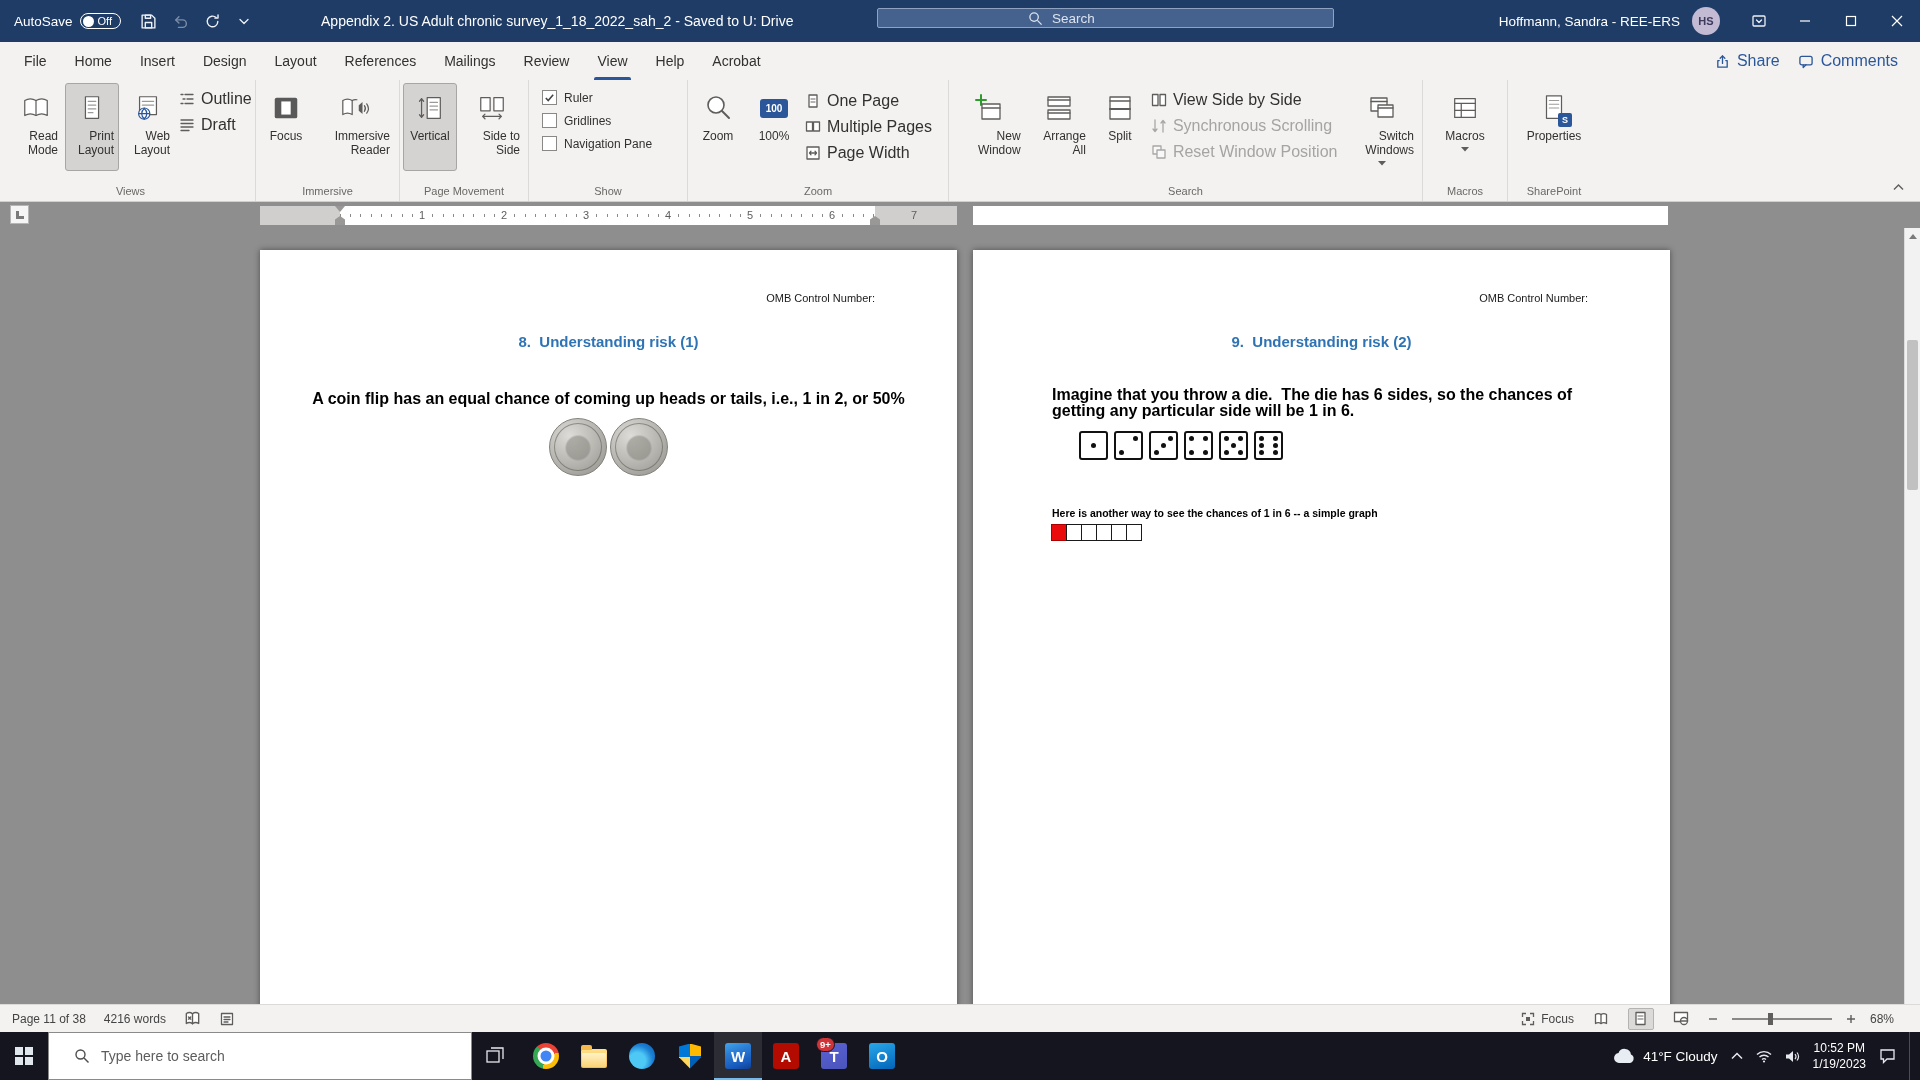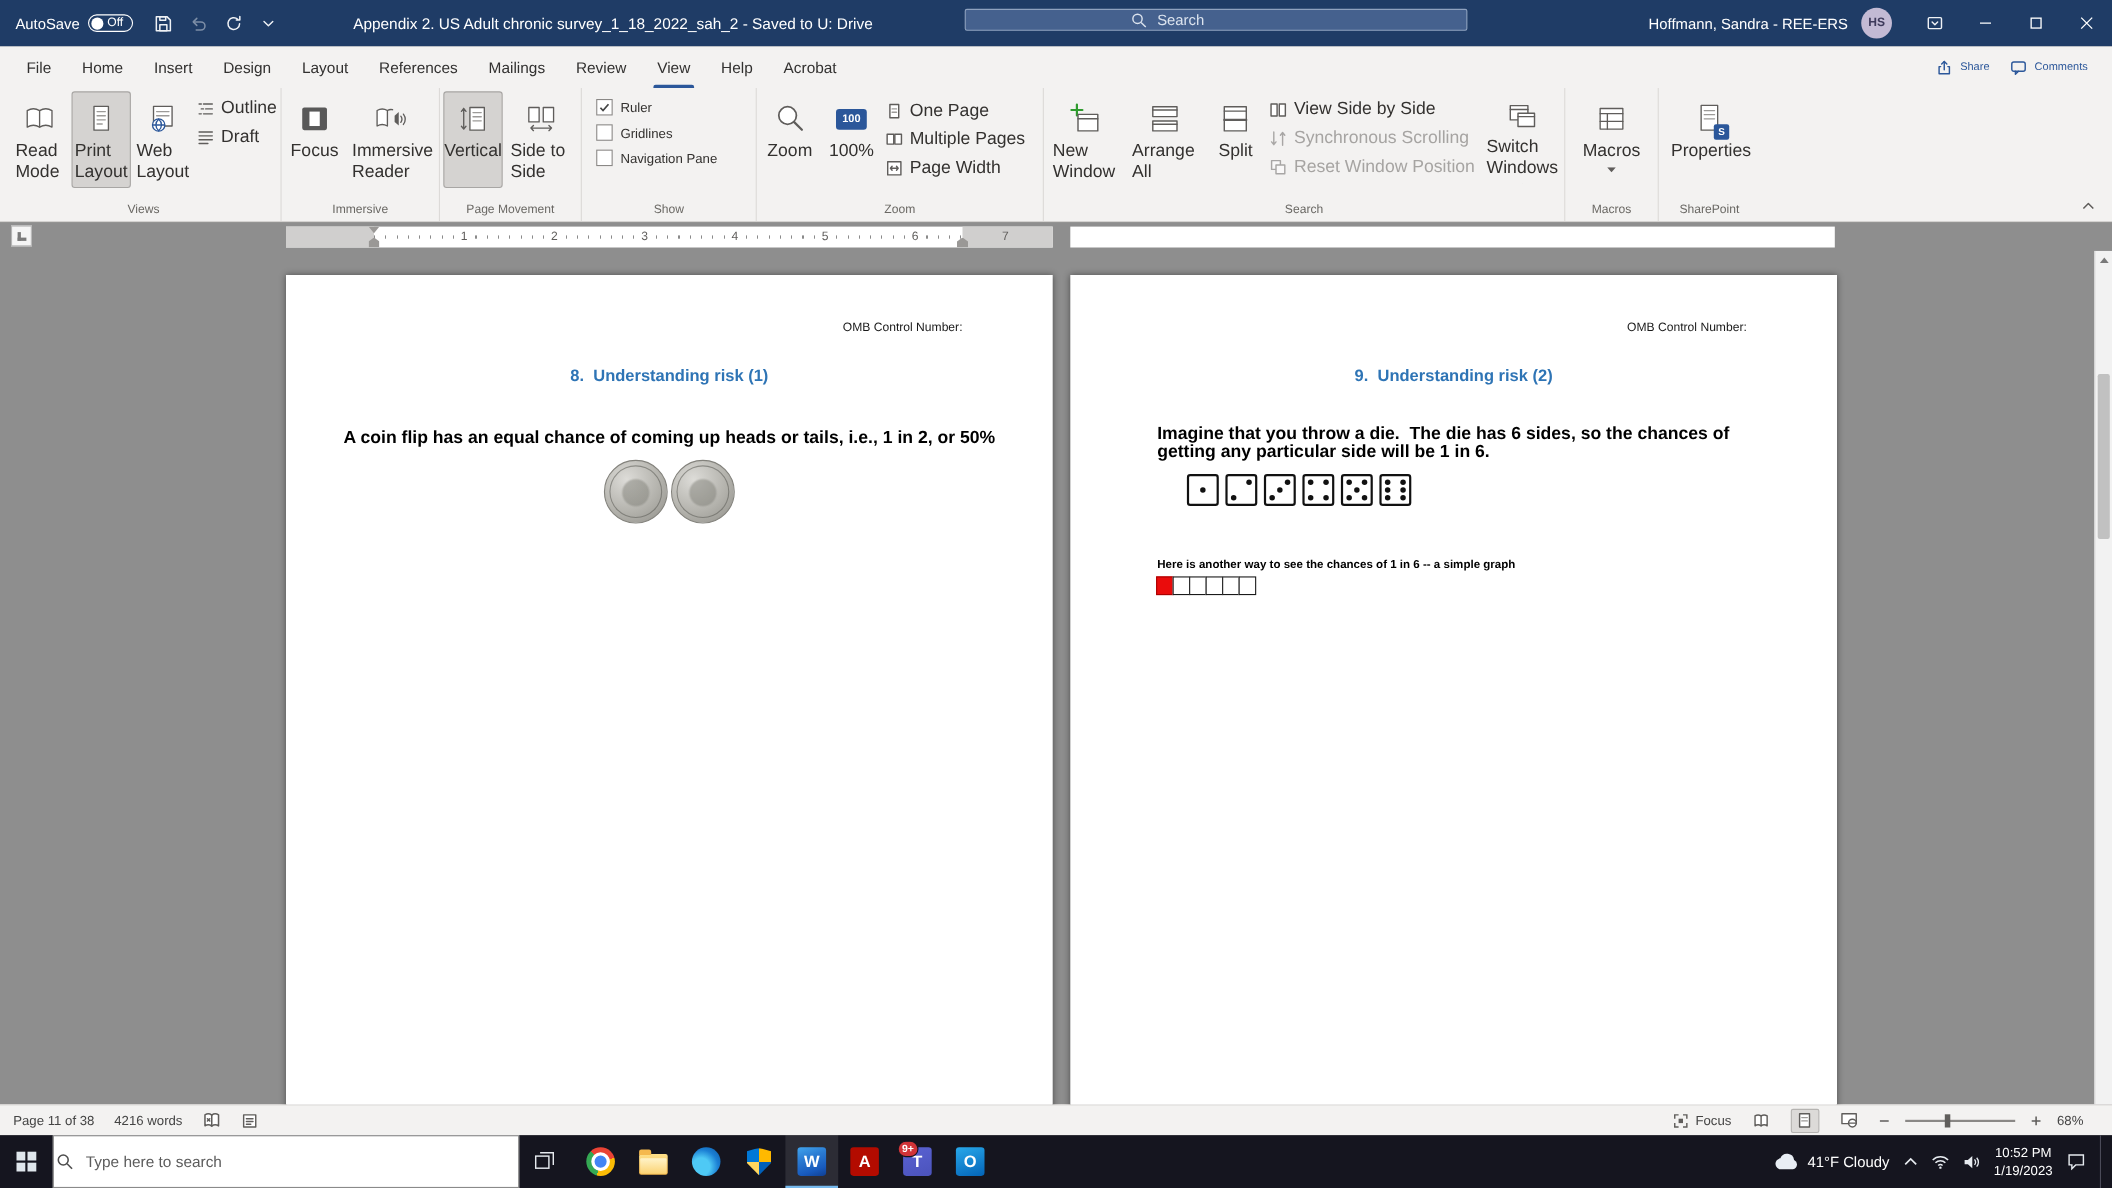--- a/index.html
+++ b/index.html
@@ -24,30 +24,30 @@
 .user-name{font-size:13.5px;margin-right:12px;white-space:nowrap}
 .avatar{width:28px;height:28px;border-radius:50%;background:#c3bad4;color:#3e3a5b;font-size:11px;font-weight:bold;display:flex;align-items:center;justify-content:center;margin-right:16px}
 .winbtn{width:46px;height:42px;display:flex;align-items:center;justify-content:center}
 
 
 .tabrow{height:38px;background:#f3f2f1;display:flex;align-items:stretch;padding:0 6px 0 10px}
 .rtabs{display:flex;align-items:stretch}
 .rtab{padding:0 14px;display:flex;align-items:center;font-size:14px;color:#323130;position:relative}
 .rtab.active::after{content:"";position:absolute;left:11px;right:11px;bottom:0;height:3px;background:#2b579a;border-radius:2px 2px 0 0}
 .tabrow-right{margin-left:auto;display:flex;align-items:center;gap:18px;padding-right:16px}
-.pill-btn{display:flex;align-items:center;gap:7px;font-size:10px;color:#2b579a}
+.pill-btn{display:flex;align-items:center;gap:7px;font-size:16px;color:#2b579a}
 
 
 .ribbon{height:122px;background:#f3f2f1;display:flex;align-items:stretch;border-bottom:1px solid #d1cfcd;position:relative;padding-left:6px}
 .rgroup{display:flex;flex-direction:column;border-right:1px solid #dcdad8;padding:3px 3px 1px}
 .rg-body{flex:1;display:flex;align-items:flex-start;gap:2px}
 .rg-label{text-align:center;font-size:11px;color:#6a6864;padding:2px 2px 3px}
 .rbtn-lg{display:flex;flex-direction:column;align-items:center;gap:3px;padding:6px 4px 3px;border-radius:3px;min-width:54px;height:88px;border:1px solid transparent}
 .rbtn-lg.selected{background:#d5d3d1;border-color:#a8a6a4}
-.rlbl{font-size:16px;color:#33312f;text-align:left;line-height:1.18;max-width:70px}
+.rlbl{font-size:12px;color:#33312f;text-align:right;line-height:1.18;max-width:70px}
 .ric{height:36px;display:flex;align-items:center;justify-content:center;position:relative}
 .rcol{display:flex;flex-direction:column;gap:6px;padding-top:6px}
 .rbtn-sm{display:flex;align-items:center;gap:6px;font-size:16px;color:#33312f;padding:1px 6px 1px 2px;border-radius:2px;white-space:nowrap}
 .rbtn-sm.disabled{color:#a6a4a2}
 .rbtn-sm.disabled svg{opacity:.5}
 .show-body{padding:7px 0 0 10px}
 .chk-list{display:flex;flex-direction:column;gap:8px}
 .chk-row{display:flex;align-items:center;gap:7px;font-size:12px;color:#33312f}
 .chk{width:15px;height:15px;background:#fff;border:1px solid #8a8886;display:flex;align-items:center;justify-content:center}
 .zoom100{width:28px;height:19px;background:#2b579a;border-radius:3px;color:#fff;font-size:10px;font-weight:bold;display:flex;align-items:center;justify-content:center}
@@ -105,21 +105,21 @@
 .viewbtn{width:26px;height:22px;display:flex;align-items:center;justify-content:center;border-radius:2px}
 .viewbtn.selected{background:#dcdad8;border:1px solid #b5b3b1}
 .zoom-slider{width:100px;height:2px;background:#8a8886;position:relative;display:inline-block}
 .zoom-thumb{position:absolute;left:36px;top:-5px;width:5px;height:12px;background:#605e5c}
 
 
 .taskbar{height:48px;background:#15151f;display:flex;align-items:center;color:#fff}
 .tb-start{width:48px;height:48px;display:flex;align-items:center;justify-content:center}
 .win-logo{display:grid;grid-template-columns:8px 8px;grid-template-rows:8px 8px;gap:2px}
 .win-logo span{background:#dfe6ec}
-.tb-search{width:424px;height:48px;background:#fff;display:flex;align-items:center;gap:11px;padding-left:2px;color:#5c5c5c;font-size:14px;border:1px solid #8a8a8a}
+.tb-search{width:424px;height:48px;background:#fff;display:flex;align-items:center;gap:11px;padding-left:25px;color:#5c5c5c;font-size:14px;border:1px solid #8a8a8a}
 .tb-taskview{width:46px;height:48px;display:flex;align-items:center;justify-content:center}
 .tb-apps{display:flex;height:48px;margin-left:4px}
 .tb-app{width:48px;height:48px;display:flex;align-items:center;justify-content:center;position:relative}
 .tb-app.active{background:rgba(255,255,255,.10);box-shadow:inset 0 -2px 0 #76b9ed}
 .appic{width:26px;height:26px;position:relative;display:flex;align-items:center;justify-content:center}
 .appletter{color:#fff;font-weight:bold;font-size:15px;line-height:1}
 .appbadge{position:absolute;top:5px;left:6px;min-width:16px;height:15px;border-radius:8px;background:#d13438;color:#fff;font-size:9.5px;font-weight:bold;display:flex;align-items:center;justify-content:center;padding:0 3px;border:1px solid #15151f;z-index:2}
 .ic-chrome{border-radius:50%;background:conic-gradient(from -45deg,#ea4335 0 120deg,#fbbc05 120deg 240deg,#34a853 240deg 360deg)}
 .ic-chrome::after{content:"";position:absolute;left:50%;top:50%;transform:translate(-50%,-50%);width:11px;height:11px;border-radius:50%;background:#4285f4;border:3px solid #fff}
 .ic-file-explorer{width:26px;height:19px;margin-top:4px;background:linear-gradient(#ffe18a,#f5b94e);border-radius:2px;position:relative}

